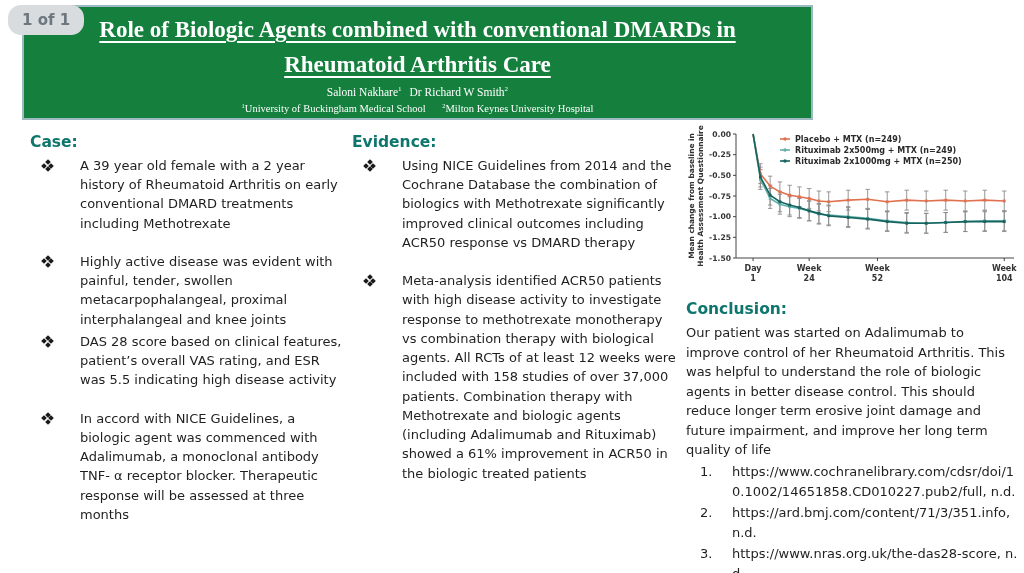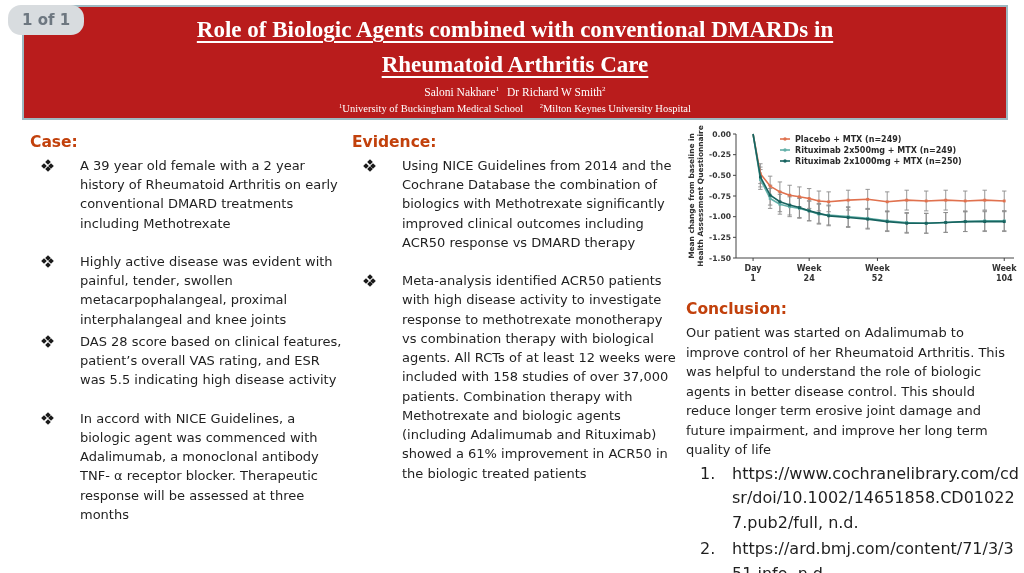--- a/index.html
+++ b/index.html
@@ -4,52 +4,52 @@
 <style>
   * { margin:0; padding:0; box-sizing:border-box; }
   html,body { width:1024px; height:573px; background:#f4f4f4; font-family:"DejaVu Sans","Liberation Sans",sans-serif; }
   .page { position:relative; width:1024px; height:573px; background:#ffffff; overflow:hidden; }
 
   
   .badge { position:absolute; left:8px; top:5px; z-index:5; background:#d8dcdf; color:#6d7780;
            font-weight:bold; font-size:15px; padding:6px 14px; border-radius:13px; }
 
   
-  .band { position:absolute; left:22px; top:5px; width:986px; height:115px; background:#b91c1c;
+  .band { position:absolute; left:22px; top:5px; width:791px; height:115px; background:#15803d;
           border:2px solid #9db9c1; text-align:center; color:#fff; }
   .title { font-family:"Liberation Serif","DejaVu Serif",serif; font-weight:bold; font-size:23px;
            line-height:1.5; max-width:700px; margin:6px auto 0; text-decoration:underline;
            text-underline-offset:4px; text-decoration-thickness:1.5px; }
   .authors { font-family:"Liberation Serif","DejaVu Serif",serif; font-size:11.5px; margin-top:3px; }
   .authors .author + .author { margin-left:5px; }
   .affils { font-family:"Liberation Serif","DejaVu Serif",serif; font-size:10.5px; margin-top:4px; }
   .affils .affil + .affil { margin-left:14px; }
   sup { font-size:0.62em; vertical-align:super; }
 
   
   .col { position:absolute; color:#1f1f1f; }
   .col-case { left:30px; top:133px; width:315px; }
   .col-evidence { left:352px; top:133px; width:326px; }
   .col-right { left:686px; top:124px; width:336px; }
-  .h { color:#c2410c; font-size:15.5px; font-weight:bold; margin-bottom:5px; }
+  .h { color:#0f766e; font-size:15.5px; font-weight:bold; margin-bottom:5px; }
 
   .blist { list-style:none; }
   .blist li { position:relative; padding-left:50px; font-size:13px; line-height:1.48; margin-bottom:19px; }
   .blist li.tight { margin-bottom:3px; }
   .bullet { position:absolute; left:12px; top:4px; width:11px; height:11px; display:block; }
   .bullet i { position:absolute; width:4px; height:4px; background:#1a1a1a; transform:rotate(45deg); }
   .bullet i:nth-child(1){ left:3.5px; top:0; } .bullet i:nth-child(2){ left:0; top:3.5px; }
   .bullet i:nth-child(3){ left:7px; top:3.5px; } .bullet i:nth-child(4){ left:3.5px; top:7px; }
 
   .chart-wrap { width:336px; height:166px; }
   .col-right .h { margin-top:10px; }
   .ctext { font-size:13px; line-height:1.5; width:328px; }
   .refs-h { margin-top:14px; }
   .refs { list-style:none; counter-reset:r; margin-top:2px; }
-  .refs li { counter-increment:r; position:relative; padding-left:46px; font-size:16px;
+  .refs li { counter-increment:r; position:relative; padding-left:46px; font-size:13px;
              line-height:1.55; word-break:break-all; margin-bottom:1px; }
   .refs li::before { content:counter(r) "."; position:absolute; left:14px; }
 </style>
 </head>
 <body>
 
 <div class="page">
 
   <div class="badge">1 of 1</div>
 

